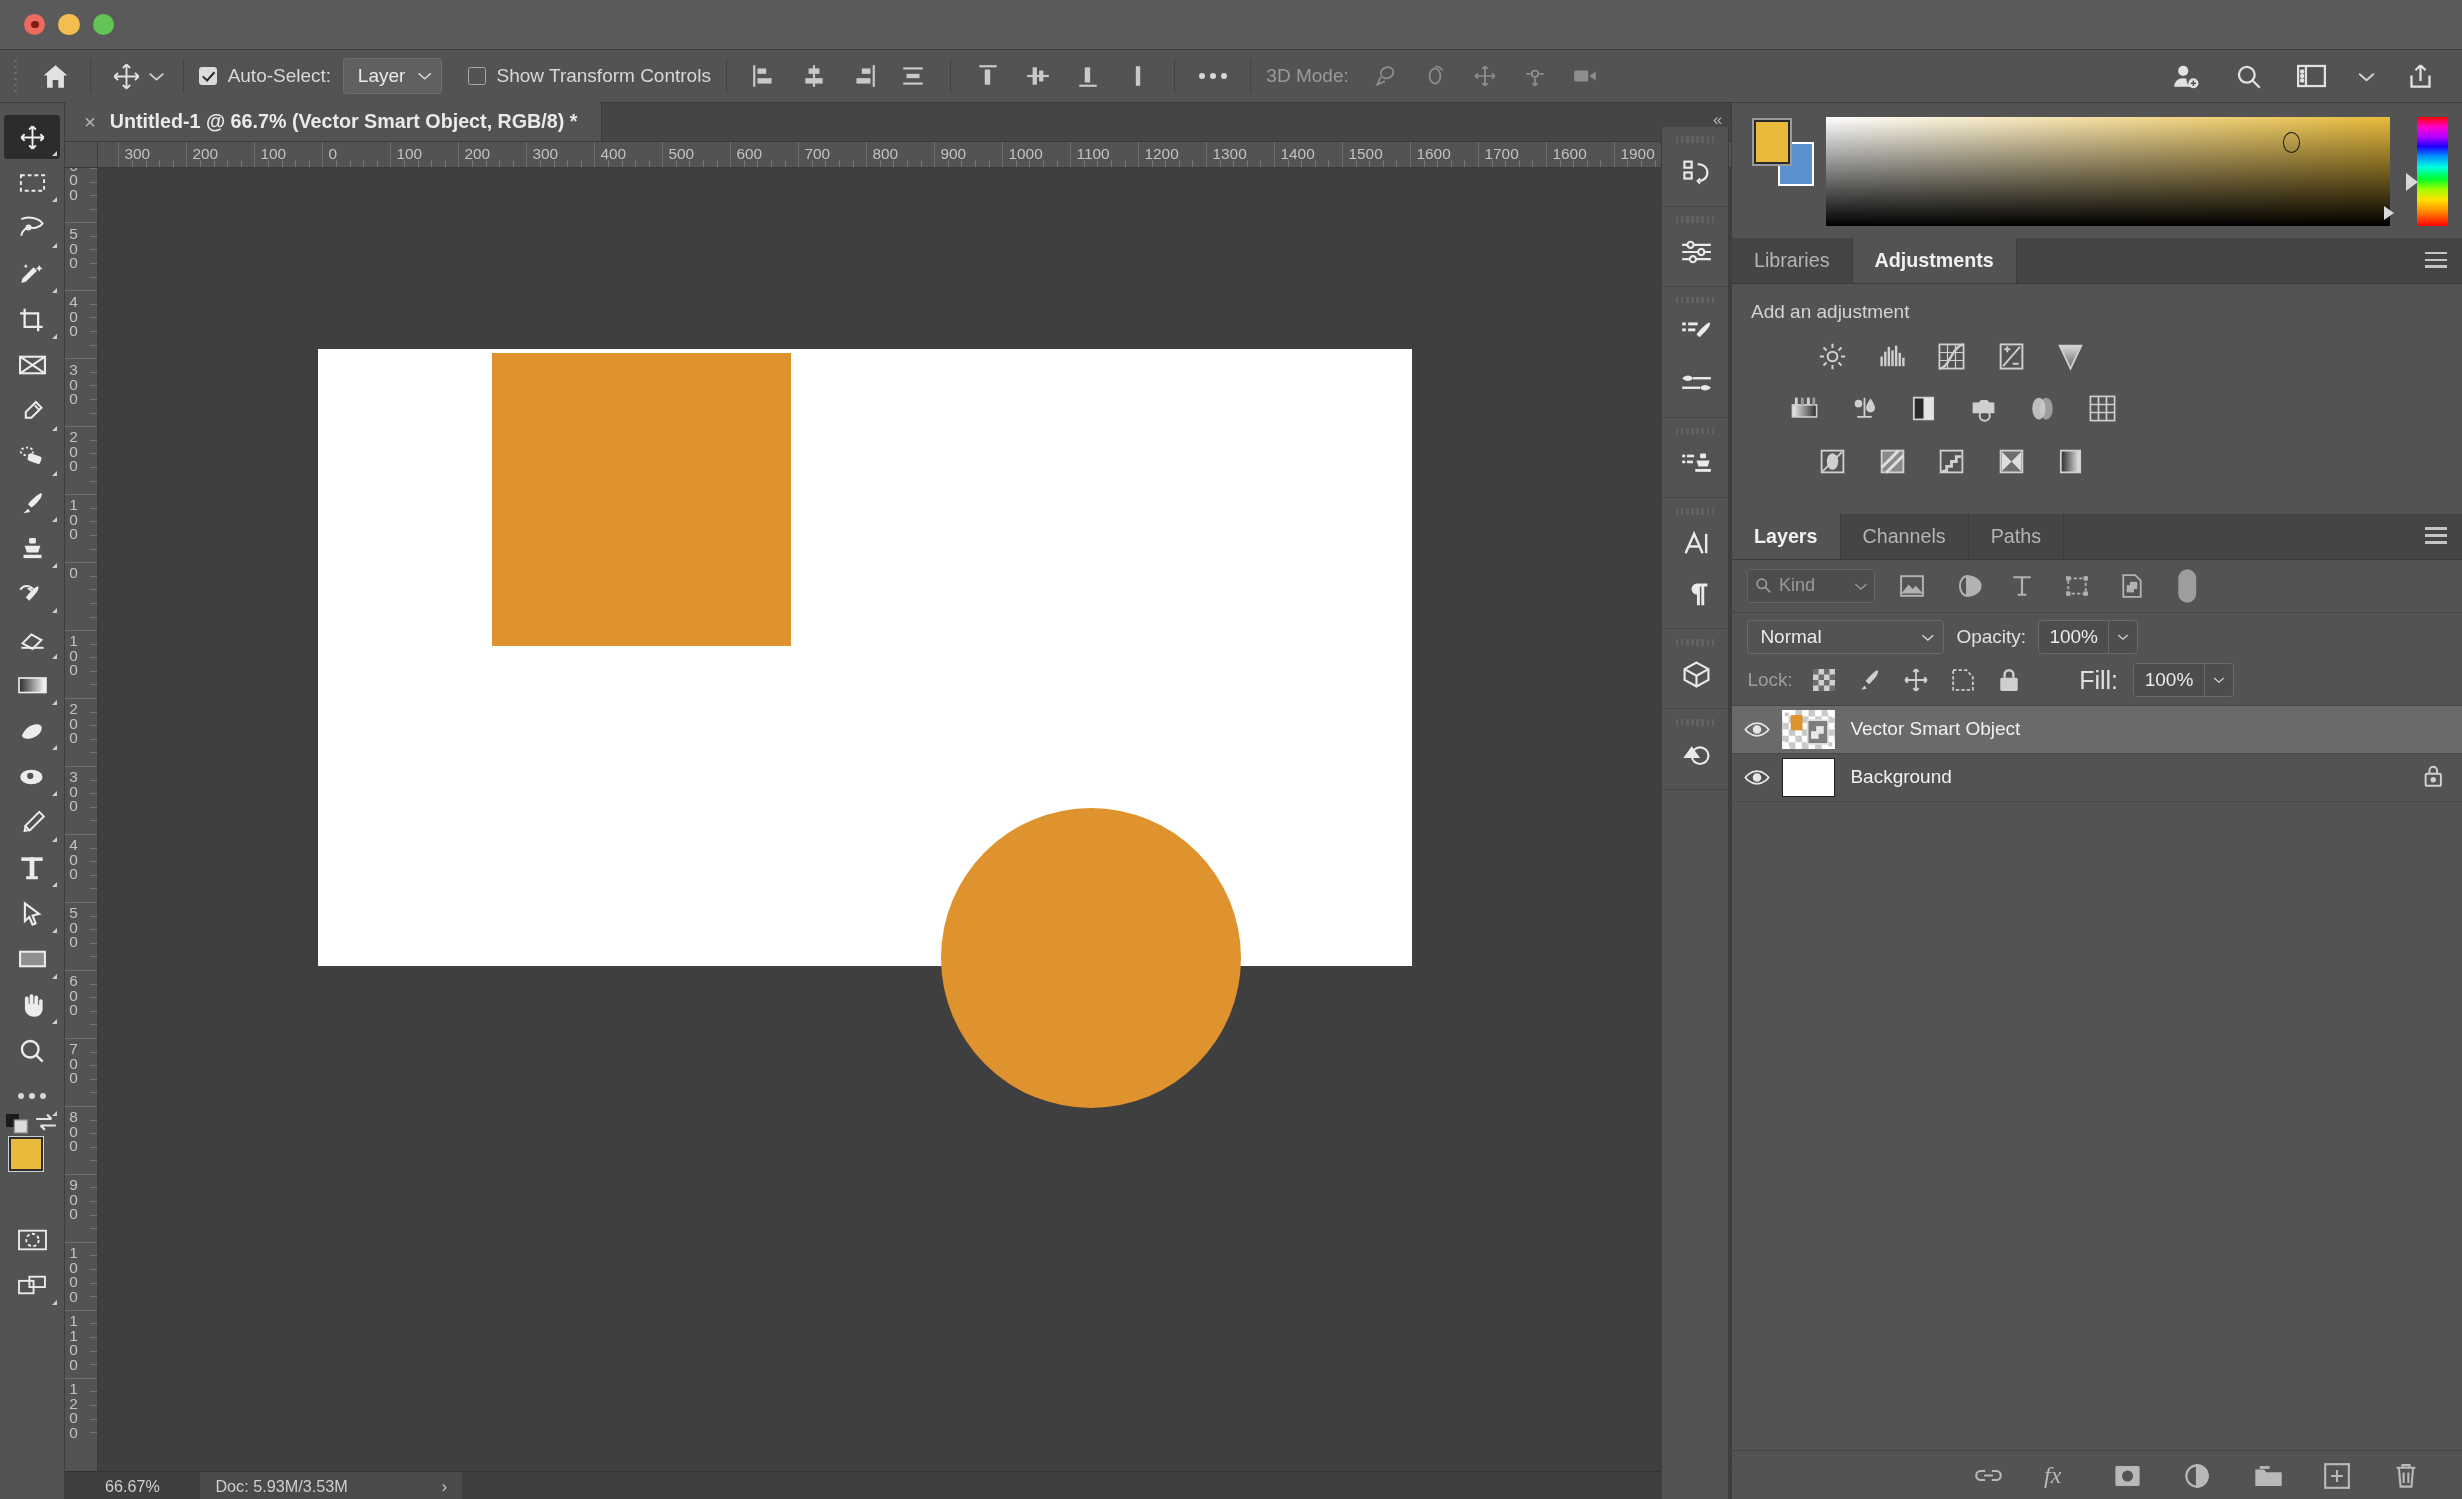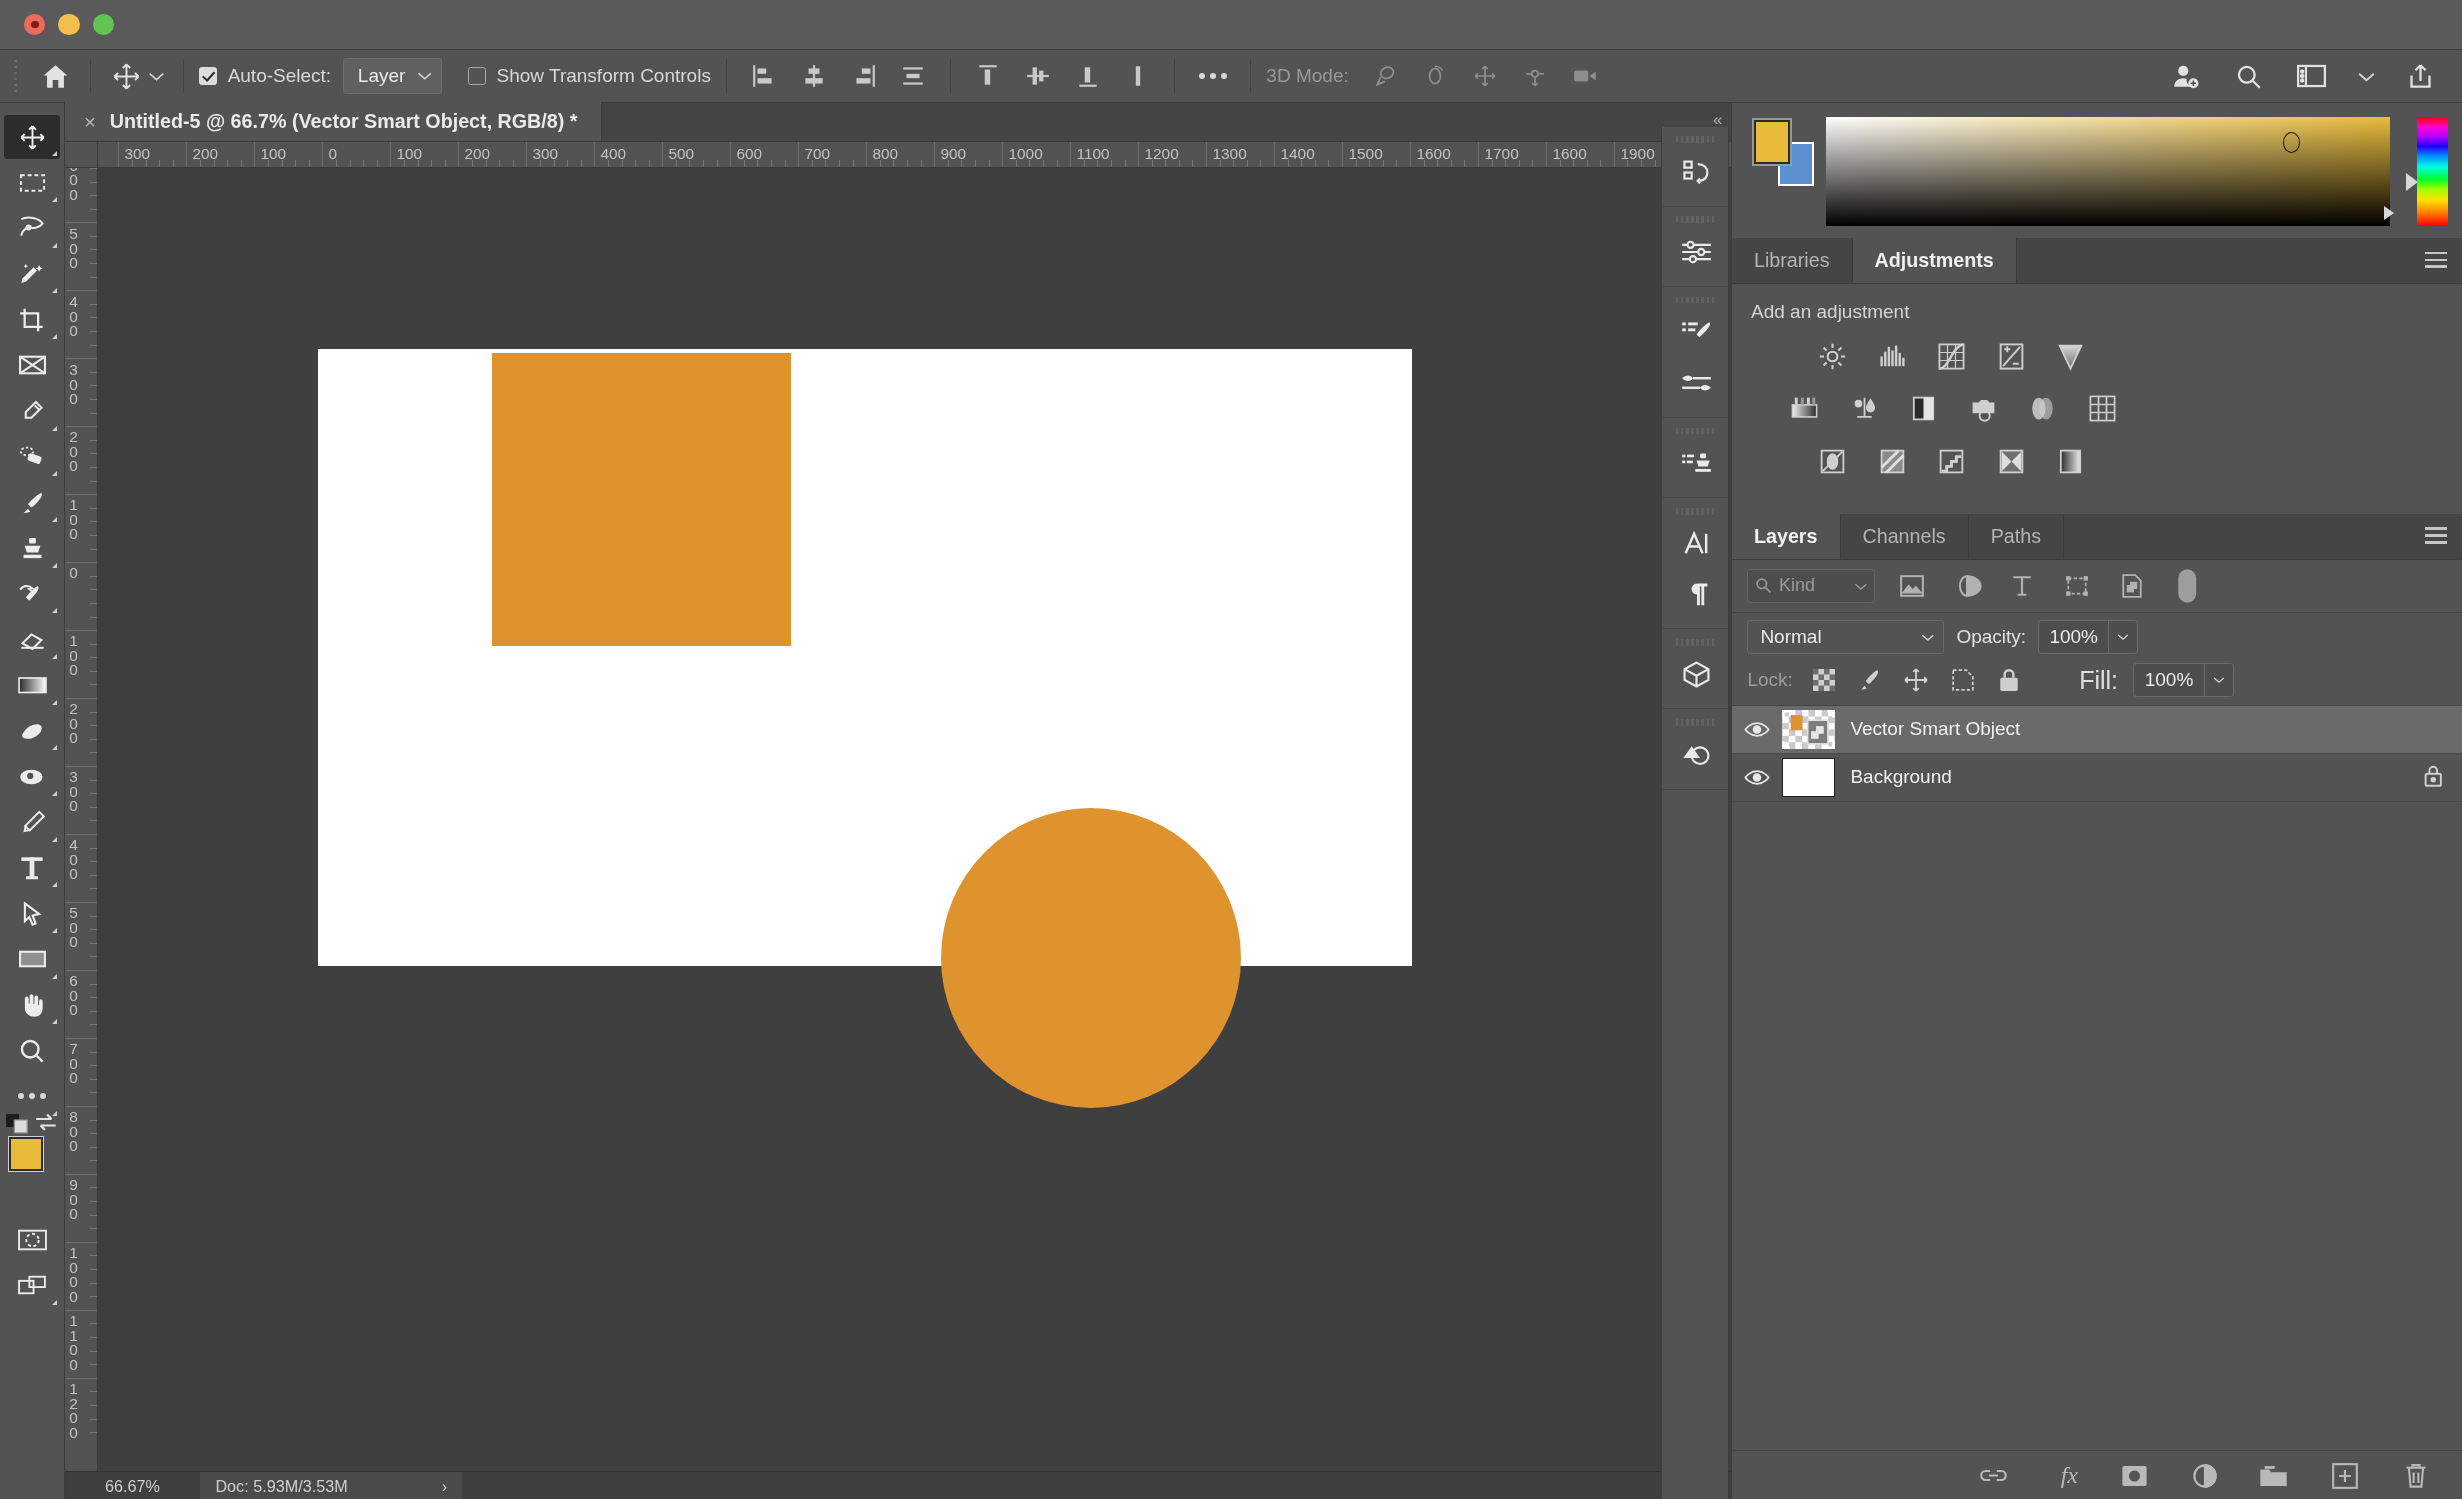--- a/index.html
+++ b/index.html
@@ -219,21 +219,21 @@
   .thumb { width: 53px; height: 39px; margin-right: 15.4px; position: relative; }
   .thumb-border { position:absolute; inset:0; border: 1.7px solid #1f1f1f; background:#fff; }
   .layername { color: #f0f0f0; font-size: 19px; }
   .lockicon { position: absolute; right: 19px; }
 
   .panelfooter {
     position: absolute; left: 0; right: 0; bottom: 0; height: 50px; background: #535353;
     border-top: 0.9px solid #454545; display: flex; align-items: center;
     justify-content: flex-end; gap: 36px; padding-right: 34px;
   }
-  .pfbtn { width: 34px; height: 34px; display:flex;align-items:center;justify-content:flex-end; }
+  .pfbtn { width: 34px; height: 34px; display:flex;align-items:center;justify-content:flex-start; }
   svg { overflow: visible; }
 </style>
 </head>
 <body>
 
 <div class="app">
 
   <div class="titlebar">
     <div class="traffic">
       <span class="dot red"></span>
@@ -606,21 +606,21 @@
           <rect x="1" y="6" width="14" height="12"></rect>
           <rect x="11" y="2" width="15" height="10"></rect>
         </svg>
       <i class="tri"></i>
     </div>
   </div>
 
   <div class="tabstrip">
     <div class="doctab">
       <span class="tab-close">×</span>
-      <span>Untitled-5 @ 66.7% (Vector Smart Object, RGB/8) *</span>
+      <span>Untitled-1 @ 66.7% (Vector Smart Object, RGB/8) *</span>
     </div>
     <div class="tabstrip-collapse">«</div>
   </div>
 
   <div class="workarea">
     <div class="ruler-corner"></div>
     <div class="ruler-h" id="rulerH">
         <div class="rtick" style="left: 20.5px;"></div>
         <div class="rlabel" style="left: 27px;">300</div>
         <div class="rtick minor" style="left: 34px;"></div>

